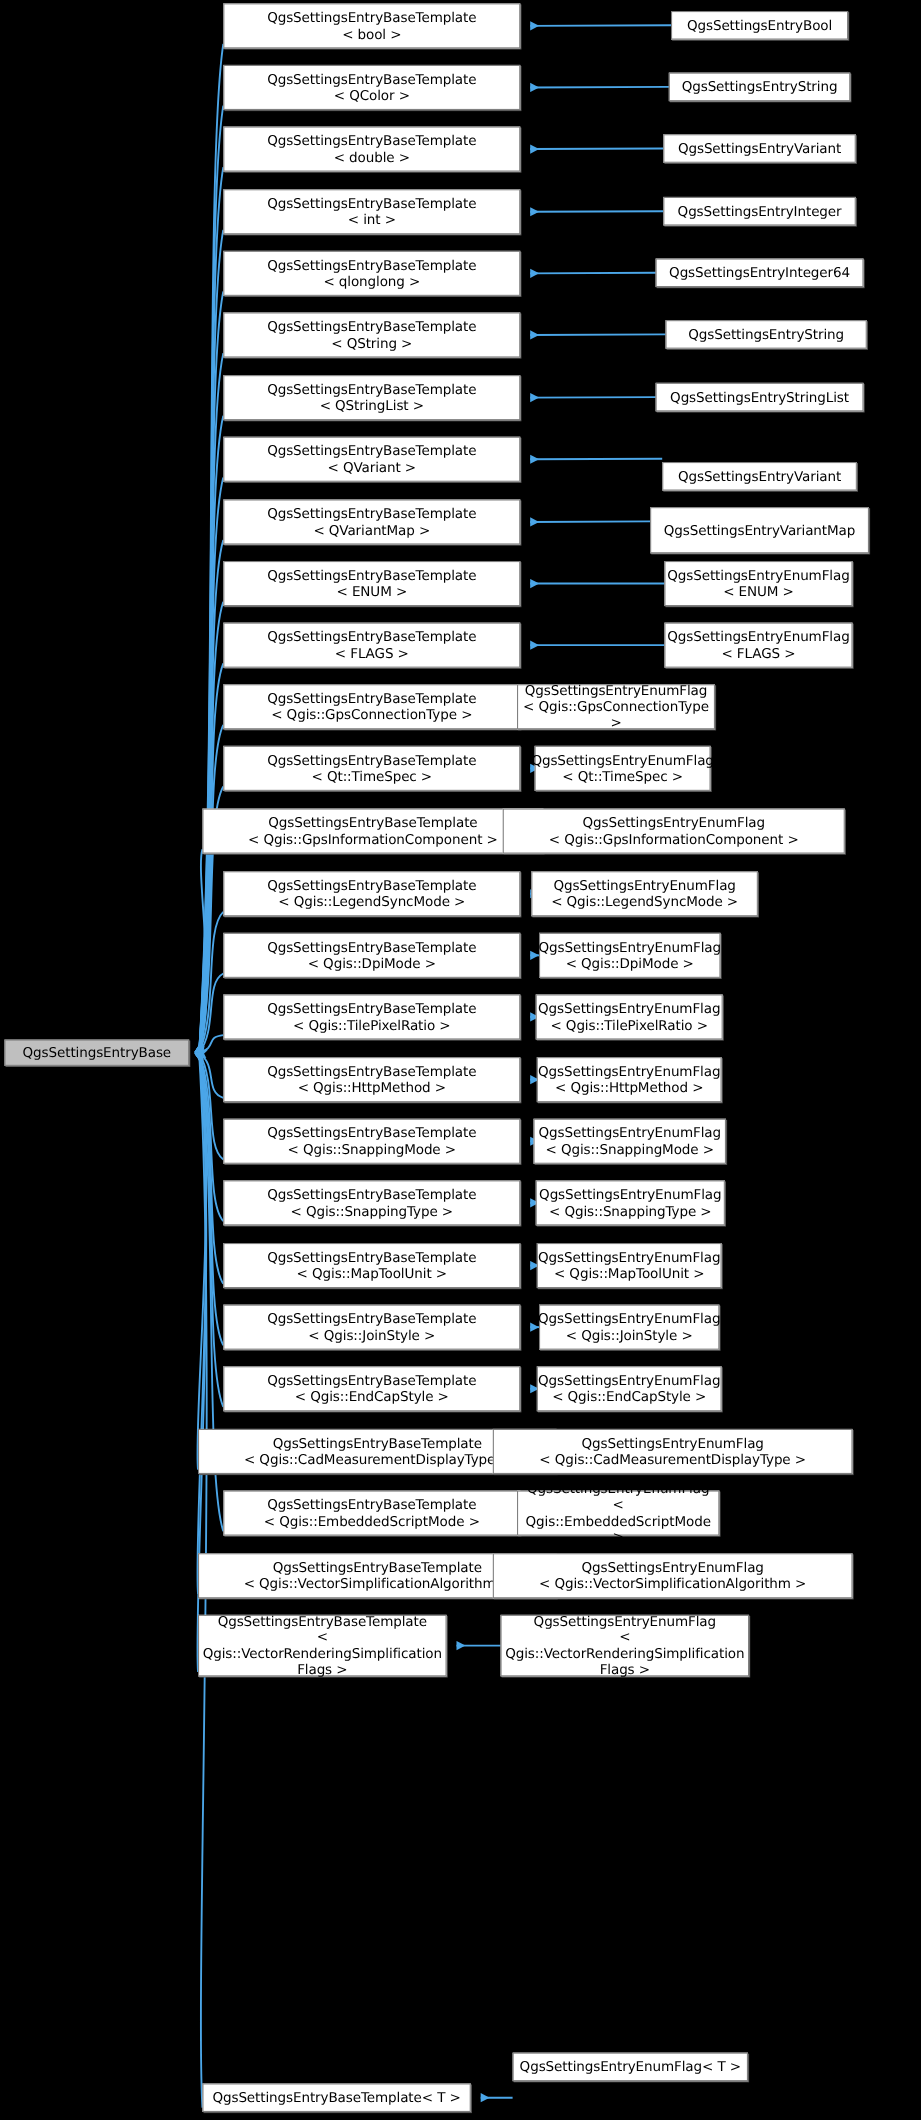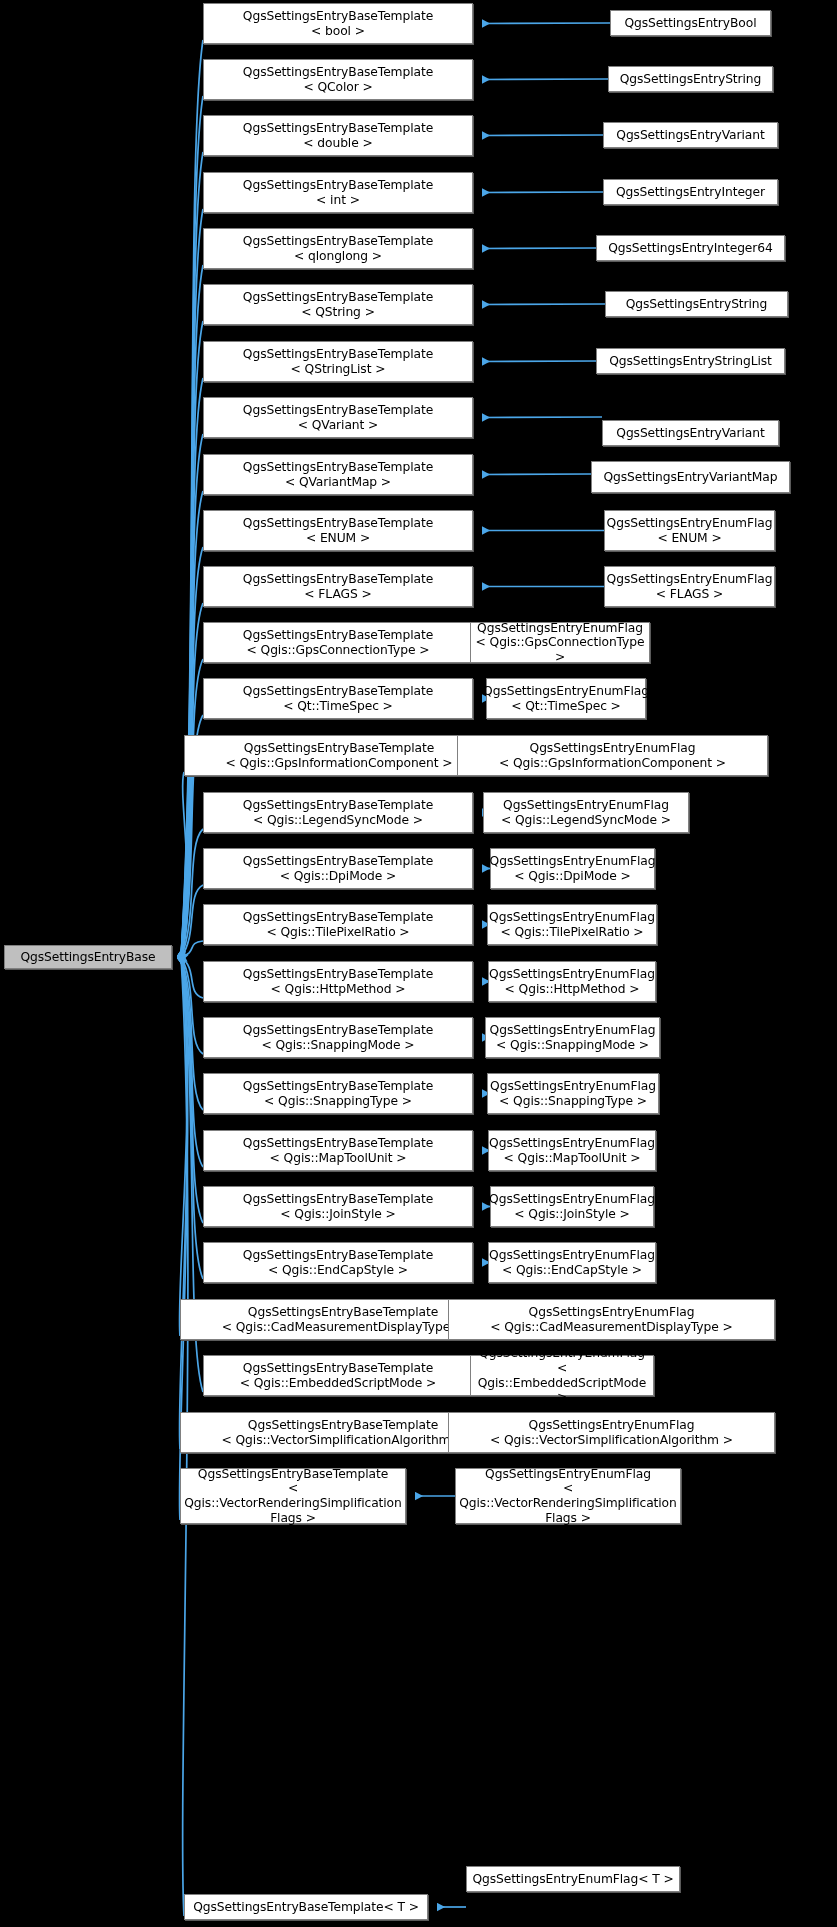--- a/index.html
+++ b/index.html
@@ -104,21 +104,21 @@
 &lt; QString &gt;</div>
       <div class="node" style="left: 605px; top: 291px; width: 183px; height: 26px;">QgsSettingsEntryString</div>
       <div class="node" style="left: 203px; top: 341px; width: 270px; height: 41px;">QgsSettingsEntryBaseTemplate
 &lt; QStringList &gt;</div>
       <div class="node" style="left: 596px; top: 348px; width: 189px; height: 26px;">QgsSettingsEntryStringList</div>
       <div class="node" style="left: 203px; top: 397px; width: 270px; height: 41px;">QgsSettingsEntryBaseTemplate
 &lt; QVariant &gt;</div>
       <div class="node" style="left: 602px; top: 404px; width: 177px; height: 26px; margin-top: 16px;">QgsSettingsEntryVariant</div>
       <div class="node" style="left: 203px; top: 454px; width: 270px; height: 41px;">QgsSettingsEntryBaseTemplate
 &lt; QVariantMap &gt;</div>
-      <div class="node" style="left: 591px; top: 461px; width: 199px; height: 32px;">QgsSettingsEntryVariantMap</div>
+      <div class="node" style="left: 591px; top: 461px; width: 199px; height: 42px;">QgsSettingsEntryVariantMap</div>
       <div class="node" style="left: 203px; top: 510px; width: 270px; height: 41px;">QgsSettingsEntryBaseTemplate
 &lt; ENUM &gt;</div>
       <div class="node" style="left: 604px; top: 510px; width: 171px; height: 41px;">QgsSettingsEntryEnumFlag
 &lt; ENUM &gt;</div>
       <div class="node" style="left: 203px; top: 566px; width: 270px; height: 41px;">QgsSettingsEntryBaseTemplate
 &lt; FLAGS &gt;</div>
       <div class="node" style="left: 604px; top: 566px; width: 171px; height: 41px;">QgsSettingsEntryEnumFlag
 &lt; FLAGS &gt;</div>
       <div class="node" style="left: 203px; top: 622px; width: 270px; height: 41px;">QgsSettingsEntryBaseTemplate
 &lt; Qgis::GpsConnectionType &gt;</div>

